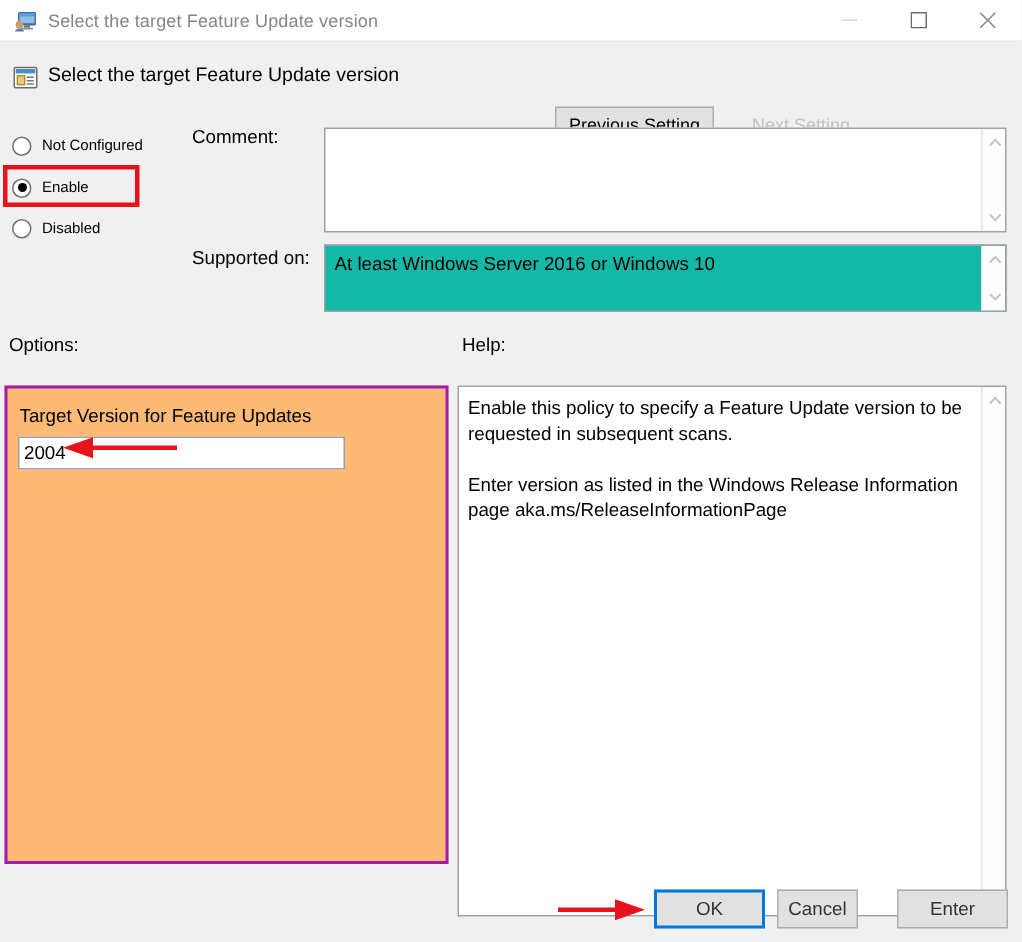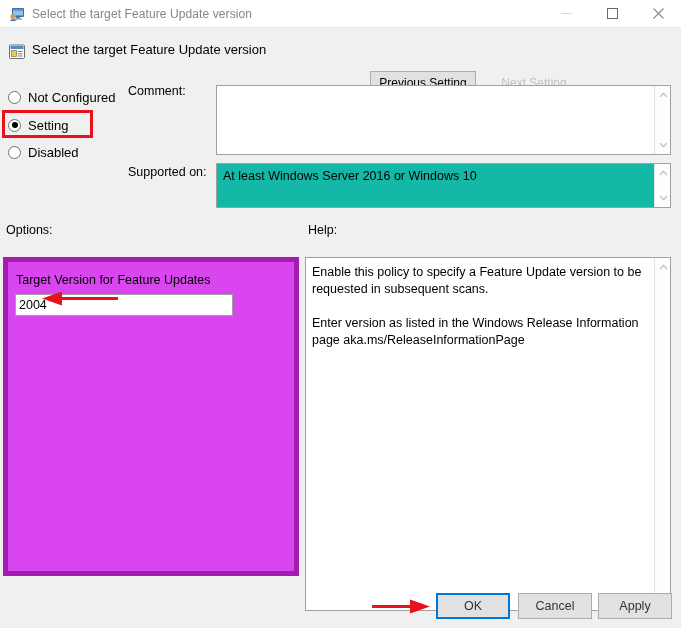--- a/index.html
+++ b/index.html
@@ -126,21 +126,21 @@
   .radio-mark.checked::after {
     content: "";
     position: absolute;
     left: 50%; top: 50%;
     width: 6px; height: 6px;
     margin-left: -3px; margin-top: -3px;
     border-radius: 50%;
     background: #000;
   }
   .radio-label {
-    font-size: 13px;
+    font-size: 10px;
     color: #000;
     white-space: nowrap;
   }
   #enabled-highlight {
     position: absolute;
     left: 2px; top: 110px;
     width: 91px; height: 28px;
     border: 3px solid #e8121a;
     box-sizing: border-box;
     pointer-events: none;
@@ -211,22 +211,22 @@
   #help-label {
     position: absolute;
     left: 308px; top: 223px;
     font-size: 12.5px;
     color: #000;
   }
   #options-panel {
     position: absolute;
     left: 3px; top: 257px;
     width: 296px; height: 319px;
-    background: #d946ef;
-    border: 5px solid #a21caf;
+    background: #fdba74;
+    border: 2px solid #a21caf;
     box-sizing: border-box;
   }
   #opt-field-label {
     position: absolute;
     left: 8px; top: 11px;
     font-size: 12.5px;
     color: #000;
     white-space: nowrap;
   }
   #opt-input {
@@ -277,21 +277,21 @@
     font-family: "Liberation Sans", sans-serif;
     font-size: 12.5px;
     color: #333;
     line-height: 22px;
     padding: 0;
     cursor: default;
   }
   #btn-cancel {
     position: absolute;
     left: 518px; top: 593px;
-    width: 74px; height: 26px;
+    width: 54px; height: 26px;
     background: #e1e1e1;
     border: 1px solid #adadad;
     box-sizing: border-box;
     font-family: "Liberation Sans", sans-serif;
     font-size: 12.5px;
     color: #333;
     text-align: center;
     line-height: 24px;
     padding: 0;
     cursor: default;
@@ -363,21 +363,21 @@
   <button id="btn-prev">Previous Setting</button>
   <button id="btn-next" disabled="">Next Setting</button>
 </div>
 
 <div class="radio-row" id="radio-notconfigured">
   <span class="radio-mark"></span>
   <span class="radio-label">Not Configured</span>
 </div>
 <div class="radio-row" id="radio-enabled">
   <span class="radio-mark checked"></span>
-  <span class="radio-label">Setting</span>
+  <span class="radio-label">Enable</span>
 </div>
 <div class="radio-row" id="radio-disabled">
   <span class="radio-mark"></span>
   <span class="radio-label">Disabled</span>
 </div>
 <div id="enabled-highlight"></div>
 
 <div id="comment-label">Comment:</div>
 <div id="comment-box">
   <div class="vscroll">
@@ -444,13 +444,13 @@
 </div>
 <div class="arrow" style="left:372px; top:597px; width:60px; height:19px;">
   <svg width="60" height="19" viewBox="0 0 60 19">
     <line x1="0" y1="9.5" x2="42" y2="9.5" stroke="#e8121a" stroke-width="3"></line>
     <path d="M58 9.5 L38 2.5 L38 16.5 Z" fill="#e8121a"></path>
   </svg>
 </div>
 
 <button id="btn-ok">OK</button>
 <button id="btn-cancel">Cancel</button>
-<button id="btn-apply">Apply</button>
+<button id="btn-apply">Enter</button>
 
 </body></html>

